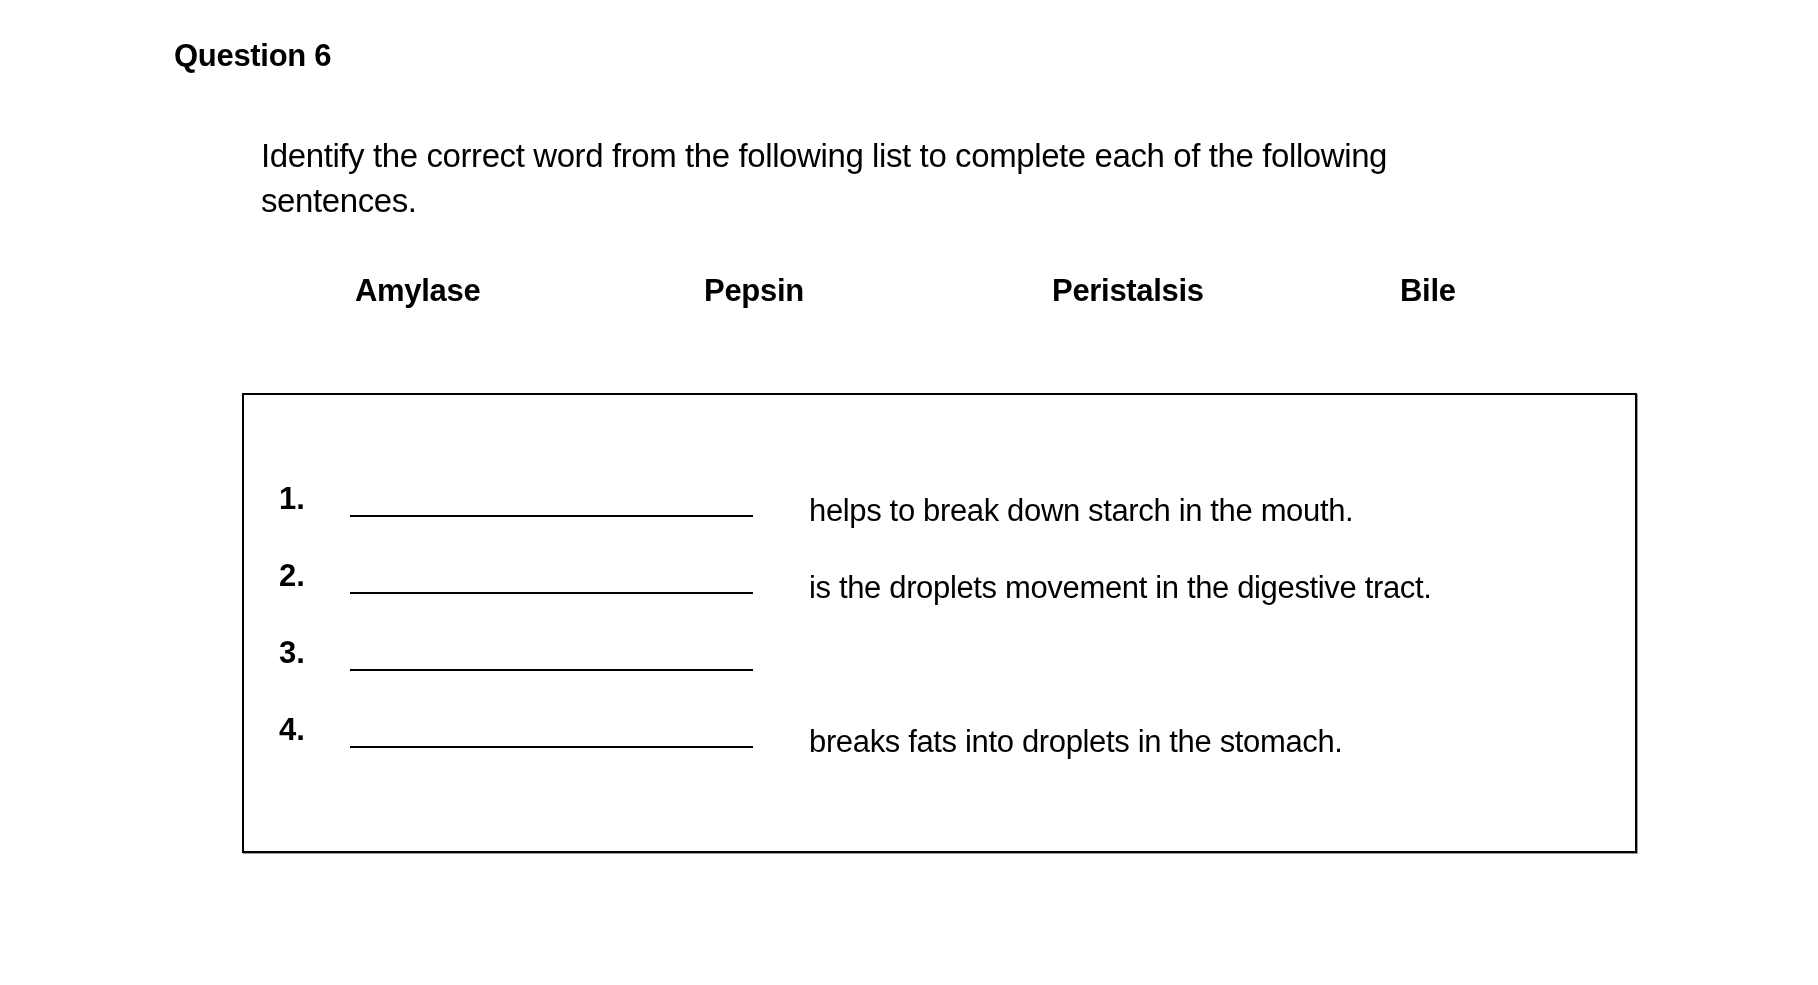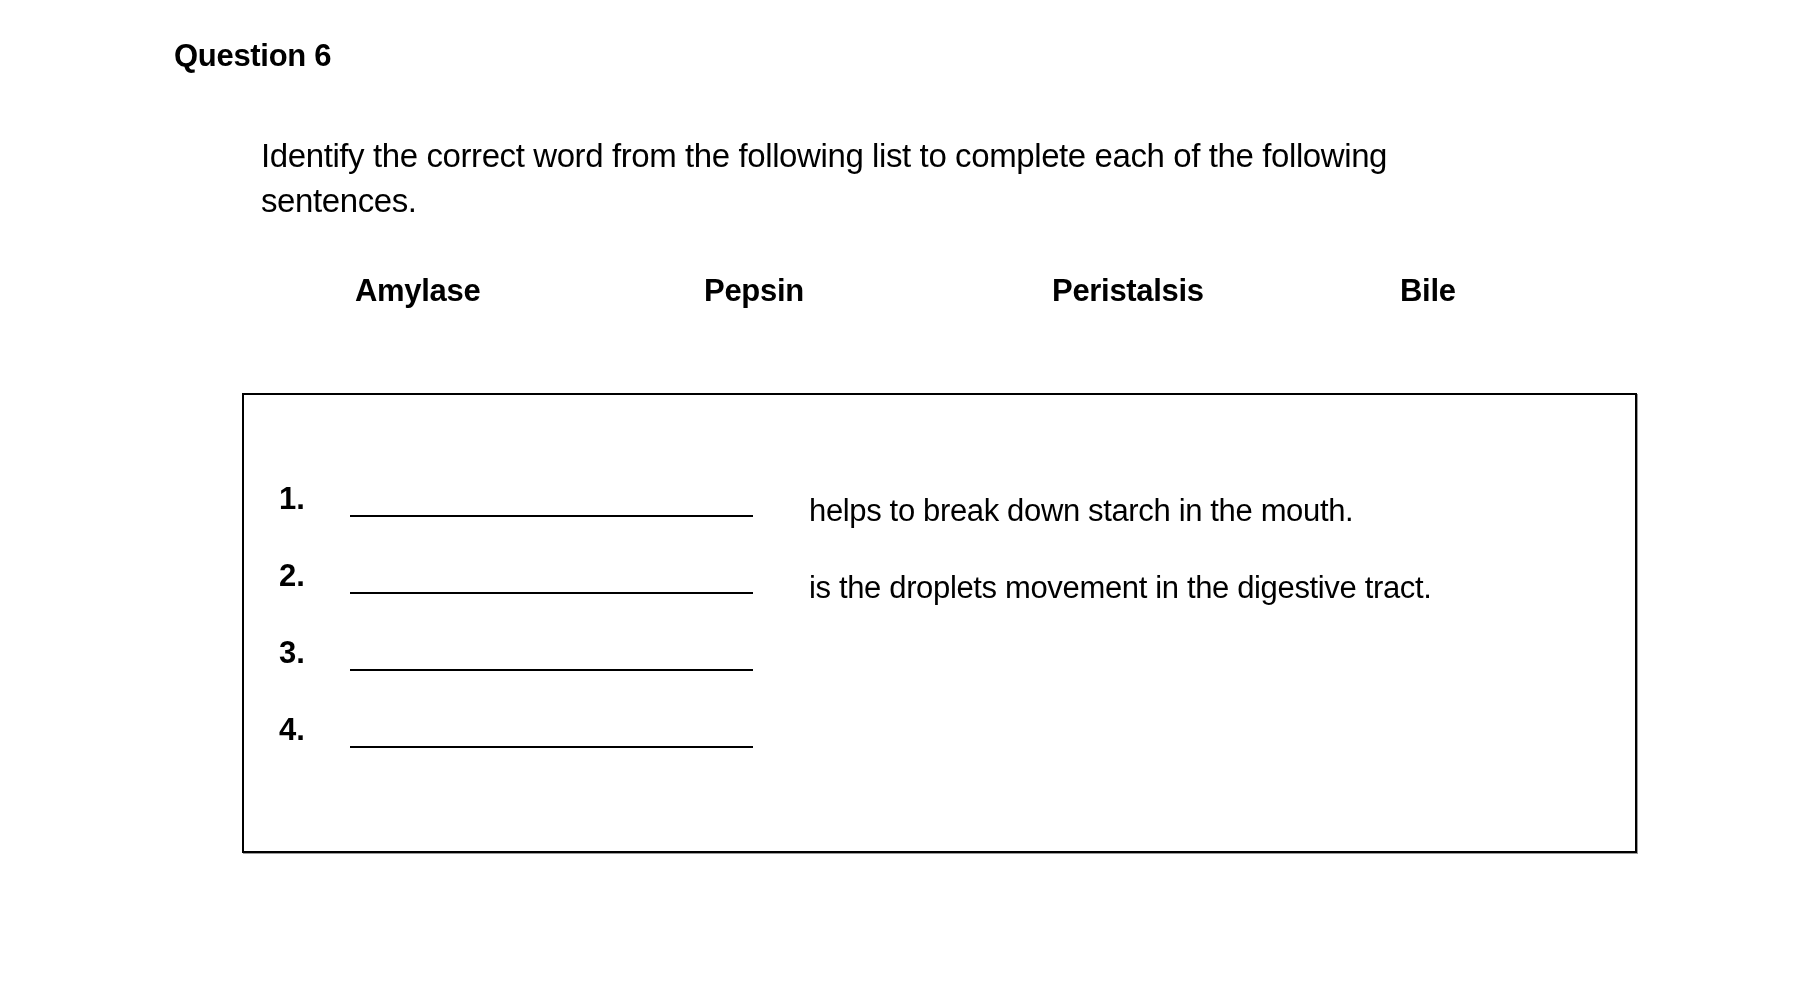--- a/index.html
+++ b/index.html
@@ -121,14 +121,15 @@
     <span class="blank-line"></span>
     <span class="sentence">is the droplets movement in the digestive tract.</span>
   </div>
   <div class="row row-2">
     <span class="row-number">3.</span>
     <span class="blank-line"></span>
   </div>
   <div class="row row-3">
     <span class="row-number">4.</span>
     <span class="blank-line"></span>
+    <span class="sentence">breaks fats into droplets in the stomach.</span>
   </div>
 </div>
 
 </body></html>

